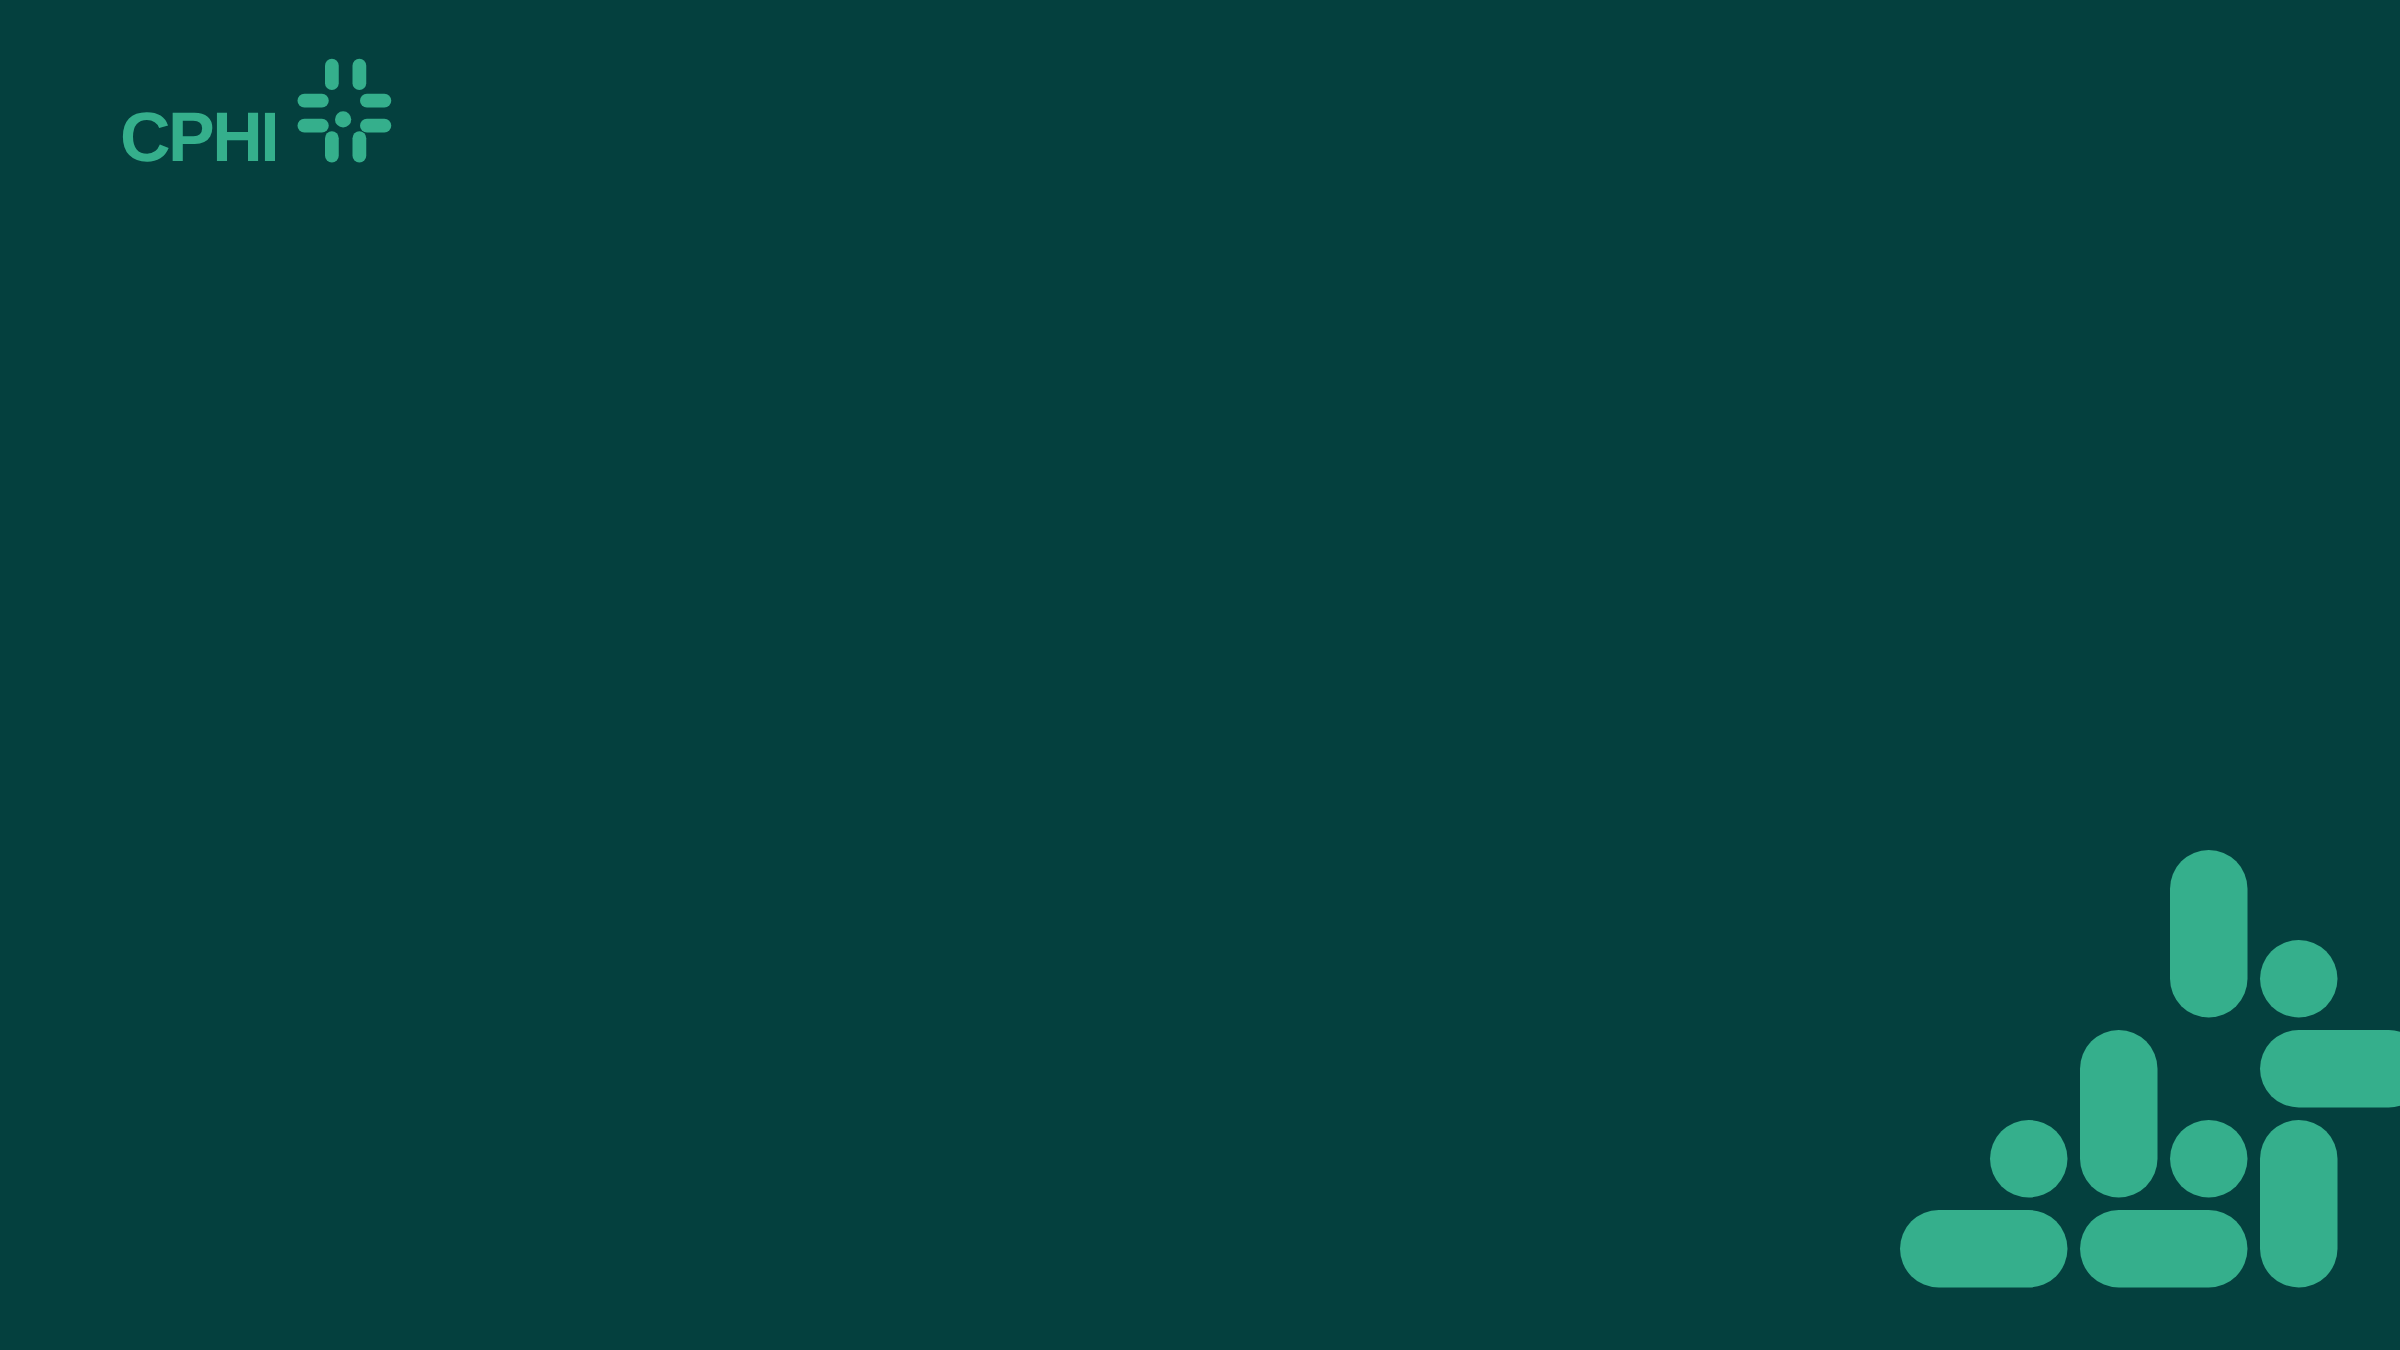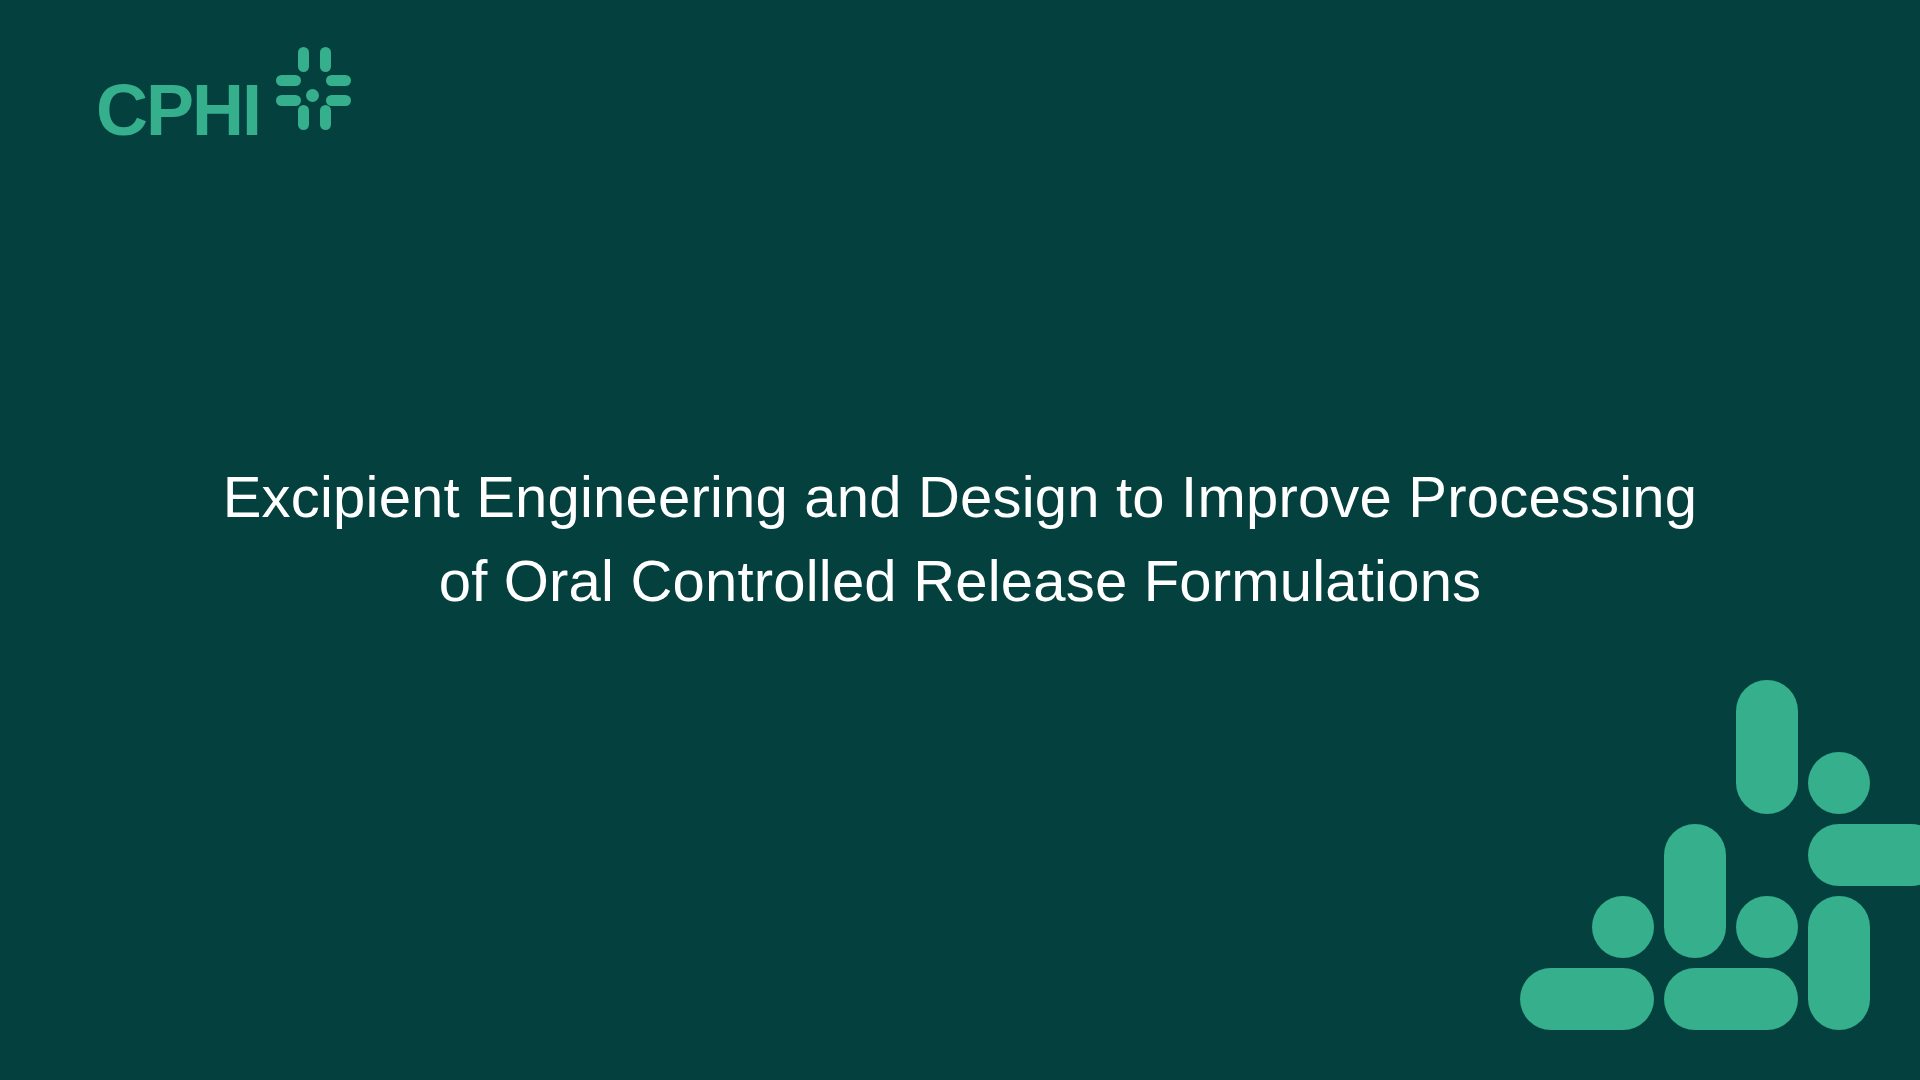--- a/index.html
+++ b/index.html
@@ -31,21 +31,21 @@
     top:50px;
     display:flex;
     align-items:center;
     gap:16px;
     height:120px;
   }
 
   #logo-wordmark {
     font-family:"Liberation Sans", sans-serif;
     font-weight:700;
-    font-size:72px;
+    font-size:56px;
     line-height:1;
     letter-spacing:-2px;
     color:#35af8c;
     -webkit-font-smoothing:antialiased;
   }
 
   #logo-mark {
     position:relative;
     width:72px;
     height:96px;
@@ -121,24 +121,20 @@
         <div class="lp v-bl" style="background: rgb(53, 175, 140);"></div>
         <div class="lp v-br" style="background: rgb(53, 175, 140);"></div>
         <div class="lp h-lt" style="background: rgb(53, 175, 140);"></div>
         <div class="lp h-lb" style="background: rgb(53, 175, 140);"></div>
         <div class="lp h-rt" style="background: rgb(53, 175, 140);"></div>
         <div class="lp h-rb" style="background: rgb(53, 175, 140);"></div>
         <div class="lp dot" style="background: rgb(53, 175, 140);"></div>
       </div>
   </div>
 
-  <div id="title-block">
-    <div class="title-line" style="color: rgb(255, 255, 255);">Excipient Engineering and Design to Improve Processing</div>
-    <div class="title-line" style="color: rgb(255, 255, 255);">of Oral Controlled Release Formulations</div>
-  </div>
 
   <div id="pattern">
       <div class="pp" style="left: 216px; top: 0px; width: 62px; height: 134px; background: rgb(53, 175, 140);"></div>
       <div class="pp" style="left: 288px; top: 72px; width: 62px; height: 62px; background: rgb(53, 175, 140);"></div>
       <div class="pp" style="left: 288px; top: 144px; width: 134px; height: 62px; background: rgb(53, 175, 140);"></div>
       <div class="pp" style="left: 144px; top: 144px; width: 62px; height: 134px; background: rgb(53, 175, 140);"></div>
       <div class="pp" style="left: 72px; top: 216px; width: 62px; height: 62px; background: rgb(53, 175, 140);"></div>
       <div class="pp" style="left: 216px; top: 216px; width: 62px; height: 62px; background: rgb(53, 175, 140);"></div>
       <div class="pp" style="left: 288px; top: 216px; width: 62px; height: 134px; background: rgb(53, 175, 140);"></div>
       <div class="pp" style="left: 0px; top: 288px; width: 134px; height: 62px; background: rgb(53, 175, 140);"></div>

